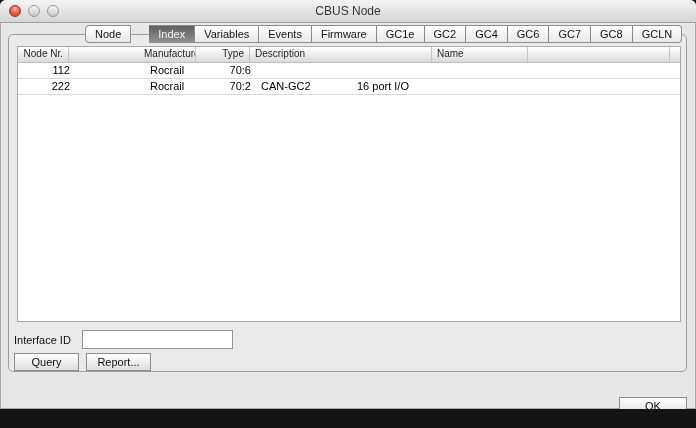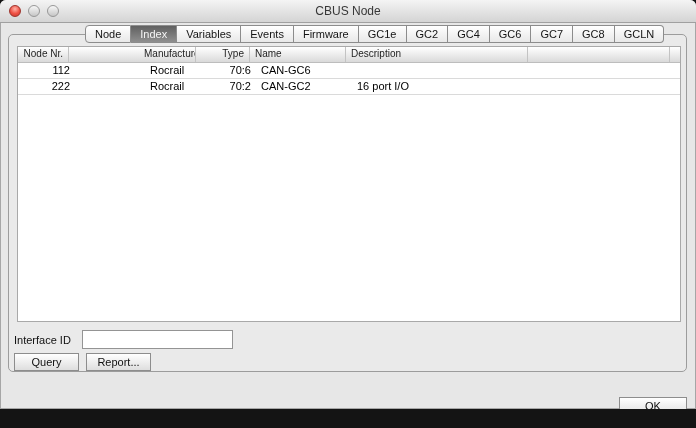--- a/index.html
+++ b/index.html
@@ -51,20 +51,21 @@
     padding:0 9px;font-size:11px;color:#141414;white-space:nowrap;
     background:linear-gradient(#ffffff,#e8e8e8);
     border:1px solid #8c8c8c;border-left:none;
     cursor:default;
   }
   .tab:first-child{border-left:1px solid #8c8c8c;border-radius:4px 0 0 4px;}
   .tab:last-child{border-radius:0 4px 4px 0;}
   .tab.selected{
     background:linear-gradient(#606060,#8f8f8f);
     color:#f4f4f4;
+    margin-left:18px;
   }
   
   .table{
     position:absolute;left:17px;top:46px;width:664px;height:276px;
     box-sizing:border-box;
     background:#ffffff;
     border:1px solid #a9a9a9;
     overflow:hidden;
   }
   .thead{
@@ -147,32 +148,31 @@
     <div class="tab">GC8</div>
     <div class="tab">GCLN</div>
   </div>
 
   <div class="table">
     <div class="thead">
       <div class="th c0 num">Node Nr.</div>
       <div class="th c1 num">CANID</div>
       <div class="th c2">Manufacturer</div>
       <div class="th c3 num">Type</div>
+      <div class="th c5">Description</div>
       <div class="th c4">Name</div>
-      <div class="th c5">Description</div>
       <div class="th filler"></div>
       <div class="th corner"></div>
     </div>
 
     <div class="trow">
       <div class="td c0 num">112</div>
       <div class="td c1 num">87</div>
       <div class="td c2">Rocrail</div>
       <div class="td c3 num">70:6</div>
-      <div class="td c4">CAN-GC6</div>
     </div>
 
     <div class="trow">
       <div class="td c0 num">222</div>
       <div class="td c1 num">15</div>
       <div class="td c2">Rocrail</div>
       <div class="td c3 num">70:2</div>
       <div class="td c4">CAN-GC2</div>
       <div class="td c5">16 port I/O</div>
     </div>

